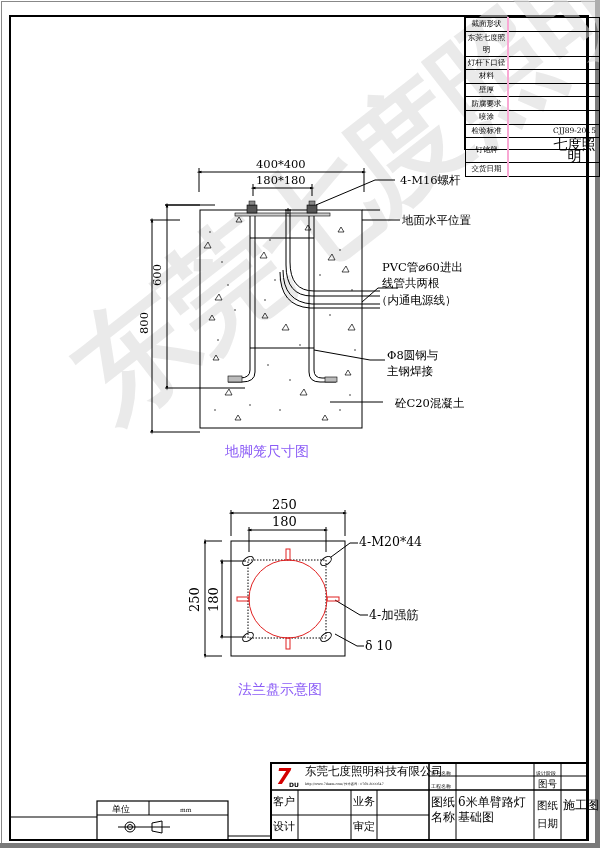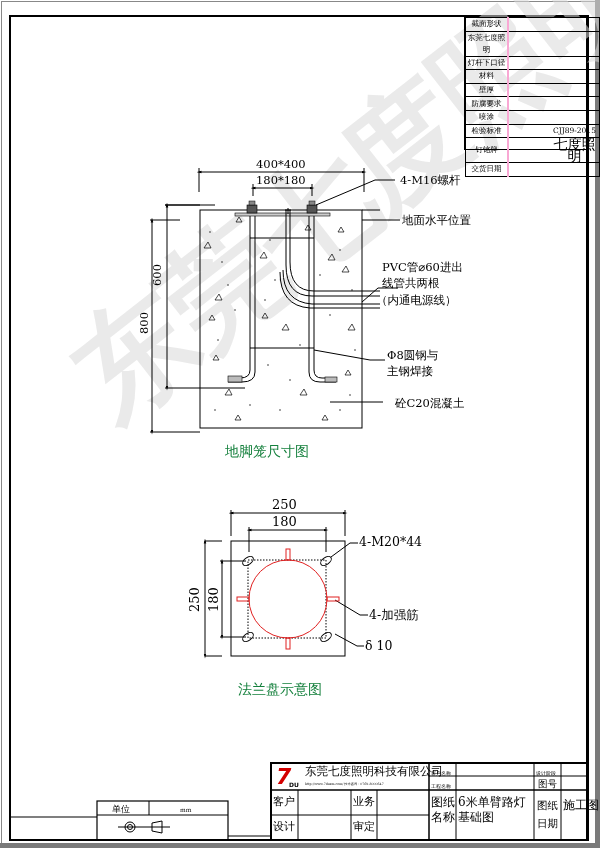--- a/index.html
+++ b/index.html
@@ -36,21 +36,21 @@
     border: 1px solid #000; height: 12.6px; padding: 0; text-align: center;
     line-height: 12px;
   }
   table.spec td.k { width: 58px; border-left: 1px solid #000; border-right: 2px solid #f9a8d4; }
   table.spec td.v { width: 62px; font-size: 7.5px; padding-left: 41px; }
   table.spec td.v.big { font-size: 14px; }
   .spec-wrap { position:absolute; left:464px; top:16px; width:123px; height:133px; border-left:1px solid #000; border-bottom: 1px solid #000; }
 
   .label { position: absolute; font-size: 11.5px; color: #000; white-space: nowrap; line-height: 14px; }
   .label.sm { font-size: 10px; }
-  .caption { position: absolute; font-size: 14px; color: #15803d; white-space: nowrap; }
+  .caption { position: absolute; font-size: 14px; color: #8b5cf6; white-space: nowrap; }
   .big-text { font-size: 12px; line-height: 15px; }
   .logo-7 { position:absolute; font-family:"DejaVu Sans",sans-serif; font-weight:bold; font-size:22px; color:#d40000; font-style: italic; }
   .logo-du { position:absolute; font-family:"DejaVu Sans",sans-serif; font-weight:bold; font-size:6px; color:#000; }
   .company { position:absolute; font-size: 11.5px; font-weight: normal; color:#000; white-space:nowrap; }
   .company-sub { position:absolute; font-size: 3.2px; color:#000; white-space:nowrap; }
 </style>
 </head>
 <body>
 
 <div class="outer-frame"></div>

